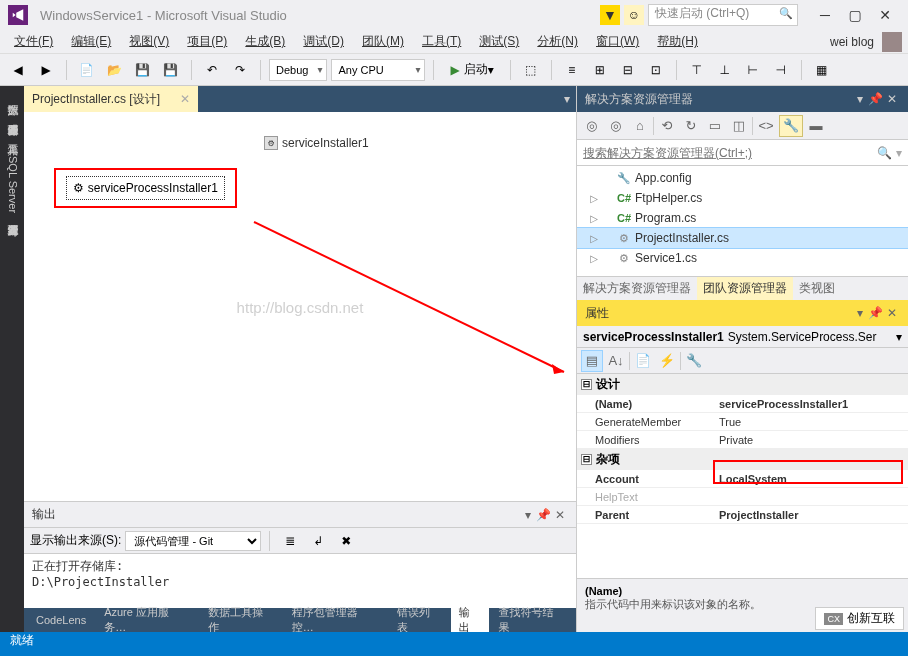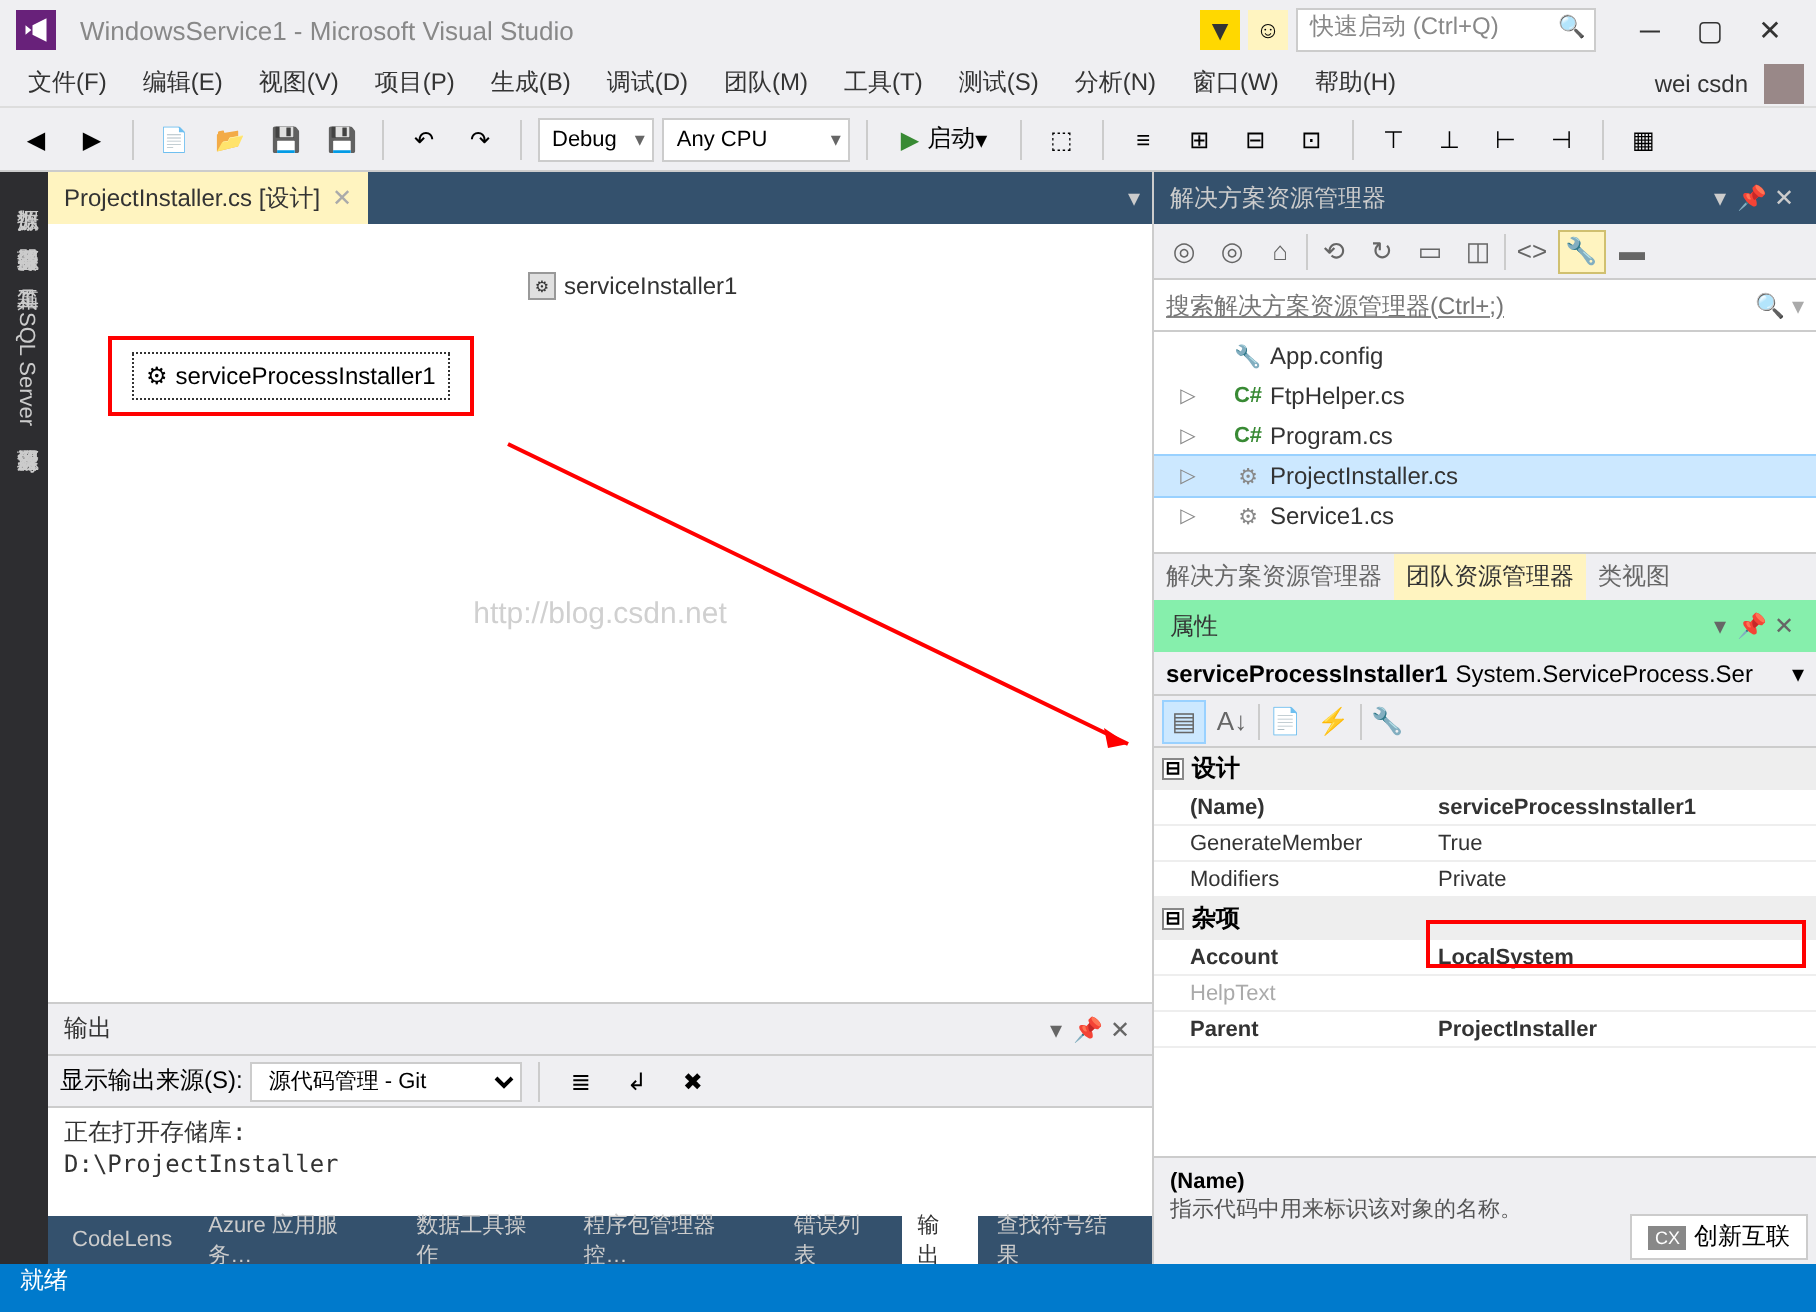--- a/index.html
+++ b/index.html
@@ -11,42 +11,42 @@
     .app-title { color: #888; font-size: 13px; flex: 1; }
     .titlebar-right { display: flex; align-items: center; gap: 4px; }
     .yellow-badge { width: 20px; height: 20px; background: #ffd800; display: flex; align-items: center; justify-content: center; color: #333; font-weight: bold; font-size: 14px; }
     .yellow-badge2 { width: 20px; height: 20px; background: #fff4c0; display: flex; align-items: center; justify-content: center; }
     .quicklaunch { width: 150px; height: 22px; border: 1px solid #ccc; padding: 0 20px 0 6px; font-size: 12px; color: #888; background: #fff; position: relative; }
     .quicklaunch::after { content: "🔍"; position: absolute; right: 4px; top: 2px; font-size: 11px; color: #aaa; }
     .win-btns { display: flex; gap: 0; margin-left: 8px; }
     .win-btn { width: 30px; height: 20px; display: flex; align-items: center; justify-content: center; color: #333; font-size: 14px; }
     
     .menubar { height: 24px; background: #efeff2; display: flex; align-items: center; padding: 0 6px; gap: 2px; border-bottom: 1px solid #ddd; }
-    .menu-item { padding: 2px 8px; color: #333; }
+    .menu-item { padding: 2px 8px; color: #333; text-decoration: underline; }
     .menubar .spacer { flex: 1; }
     .user-label { color: #333; padding: 0 6px; }
     .user-avatar { width: 20px; height: 20px; background: #988; }
     
     .toolbar { height: 32px; background: #efeff2; display: flex; align-items: center; padding: 0 6px; gap: 4px; border-bottom: 1px solid #ccc; }
     .tool-btn { width: 24px; height: 24px; display: flex; align-items: center; justify-content: center; position: relative; }
     .tool-sep { width: 1px; height: 20px; background: #ccc; margin: 0 4px; }
     .tool-dropdown { height: 22px; background: #fff; border: 1px solid #ccc; display: flex; align-items: center; padding: 0 18px 0 6px; font-size: 11px; position: relative; }
     .tool-dropdown::after { content: "▾"; position: absolute; right: 4px; font-size: 10px; color: #666; }
     .play-btn { display: flex; align-items: center; padding: 0 8px; }
     .play-btn .tri { color: #388a34; font-size: 12px; margin-right: 4px; }
     
     .main-area { display: flex; flex: 1; min-height: 0; }
     
     .sidebar-left { width: 24px; background: #2d2d30; display: flex; flex-direction: column; }
     .side-tab { writing-mode: vertical-rl; color: #ccc; padding: 10px 4px; font-size: 11px; text-align: center; }
     
     .center-col { flex: 1; display: flex; flex-direction: column; min-width: 0; }
     
     .center-tabs { height: 26px; background: #34516d; display: flex; align-items: stretch; }
-    .center-tab { background: #fff4c0; display: flex; align-items: center; padding: 0 8px; gap: 6px; color: #333; font-size: 12px; }
+    .center-tab { background: #fff4c0; display: flex; align-items: center; padding: 0 8px; gap: 20px; color: #333; font-size: 12px; }
     .center-tab .close { font-size: 12px; color: #aaa; }
     .center-tabs .fill { flex: 1; }
     .center-tabs .dd { width: 18px; color: #ccc; display: flex; align-items: center; justify-content: center; }
     
     .designer-area { flex: 1; background: #fff; position: relative; }
     .design-item { position: absolute; display: flex; align-items: center; gap: 4px; font-size: 12px; color: #333; }
     .design-item .icon { width: 14px; height: 14px; background: #e0e0e0; border: 1px solid #999; font-size: 8px; display: flex; align-items: center; justify-content: center; }
     .selected-box { border: 2px solid red; padding: 6px 10px; position: absolute; }
     .selected-inner { border: 1px dotted #333; padding: 4px 6px; display: flex; align-items: center; gap: 4px; }
     .watermark { position: absolute; left: 50%; top: 50%; transform: translate(-50%, -50%); color: #d0d0d0; font-size: 15px; }
@@ -140,21 +140,21 @@
   <span class="menu-item">项目(P)</span>
   <span class="menu-item">生成(B)</span>
   <span class="menu-item">调试(D)</span>
   <span class="menu-item">团队(M)</span>
   <span class="menu-item">工具(T)</span>
   <span class="menu-item">测试(S)</span>
   <span class="menu-item">分析(N)</span>
   <span class="menu-item">窗口(W)</span>
   <span class="menu-item">帮助(H)</span>
   <span class="spacer"></span>
-  <span class="user-label">wei csdn</span>
+  <span class="user-label">wei blog</span>
   <span class="user-avatar"></span>
 </div>
 
 <div class="toolbar">
   <span class="tool-btn">◀</span>
   <span class="tool-btn">▶</span>
   <span class="tool-sep"></span>
   <span class="tool-btn">📄</span>
   <span class="tool-btn">📂</span>
   <span class="tool-btn">💾</span>
@@ -303,21 +303,21 @@
           <span class="ficon cfg-icon">⚙</span>
           <span>Service1.cs</span>
         </div>
     </div>
     <div class="se-footer">
       <span class="sef-tab">解决方案资源管理器</span>
       <span class="sef-tab active">团队资源管理器</span>
       <span class="sef-tab">类视图</span>
     </div>
 
-    <div class="pane-title" style="background:#86efac;color:#333">
+    <div class="pane-title" style="background:#fde047;color:#333">
       <span>属性</span>
       <span class="spacer"></span>
       <span class="pin" style="color:#666">▾</span>
       <span class="pin" style="color:#666">📌</span>
       <span class="pin" style="color:#666">✕</span>
     </div>
     <div class="prop-obj">
       <span class="bold">serviceProcessInstaller1</span>
       <span>System.ServiceProcess.Ser</span>
       <span style="margin-left:auto">▾</span>

